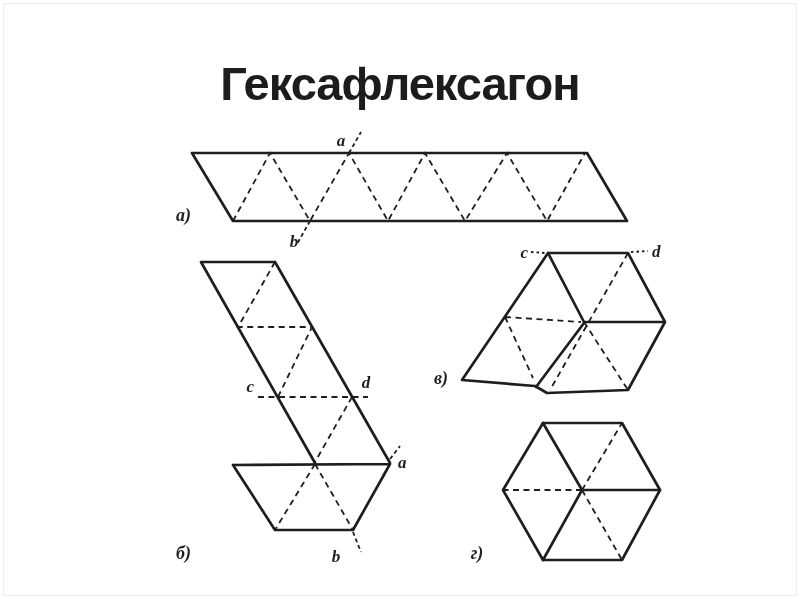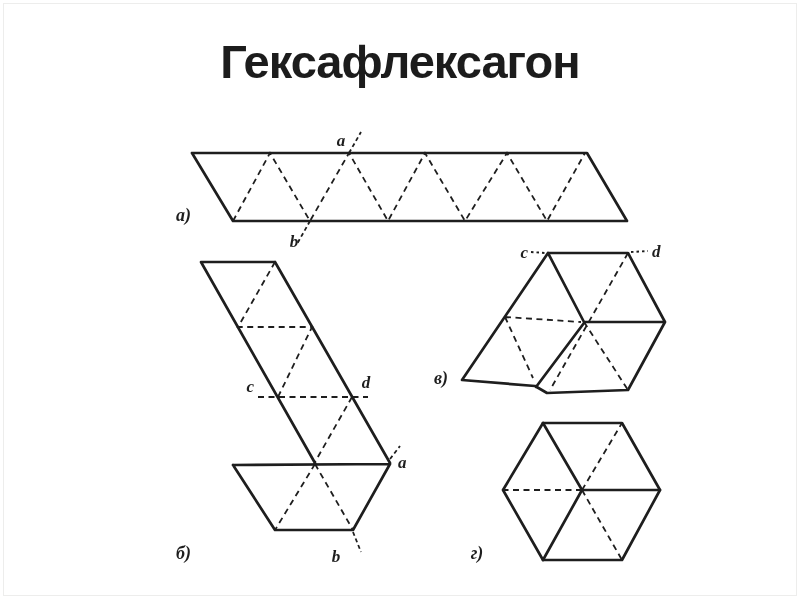--- a/index.html
+++ b/index.html
@@ -2,21 +2,21 @@
 <html><head>
 <meta charset="utf-8">
 <style>
   html,body { margin:0; padding:0; background:#ffffff; }
   .slide {
     position:relative; width:800px; height:599px; background:#ffffff;
     font-family:"Liberation Sans", sans-serif; overflow:hidden;
   }
   .frame { position:absolute; inset:3px; border:1px solid #ededec; pointer-events:none; }
   .title {
-    position:absolute; top:34px; left:0; width:100%;
+    position:absolute; top:56px; left:0; width:100%;
     text-align:center; font-size:47px; font-weight:bold;
     letter-spacing:-1px; color:#1c1c1c; white-space:nowrap;
   }
   svg.diagram { position:absolute; left:0; top:0; }
   .solid { fill:none; stroke-width:2.7; stroke-linejoin:round; stroke-linecap:round; }
   .fold  { fill:none; stroke-width:1.8; stroke-dasharray:6 4.5; stroke-linecap:butt; }
   .stub  { fill:none; stroke-width:1.8; stroke-dasharray:4 3; stroke-linecap:butt; }
   .dots  { fill:none; stroke-width:1.9; stroke-dasharray:2.5 3; stroke-linecap:butt; }
   .pt     { font:italic 700 17px "Liberation Serif", serif; }
   .figlab { font:italic 700 18px "Liberation Serif", serif; }

